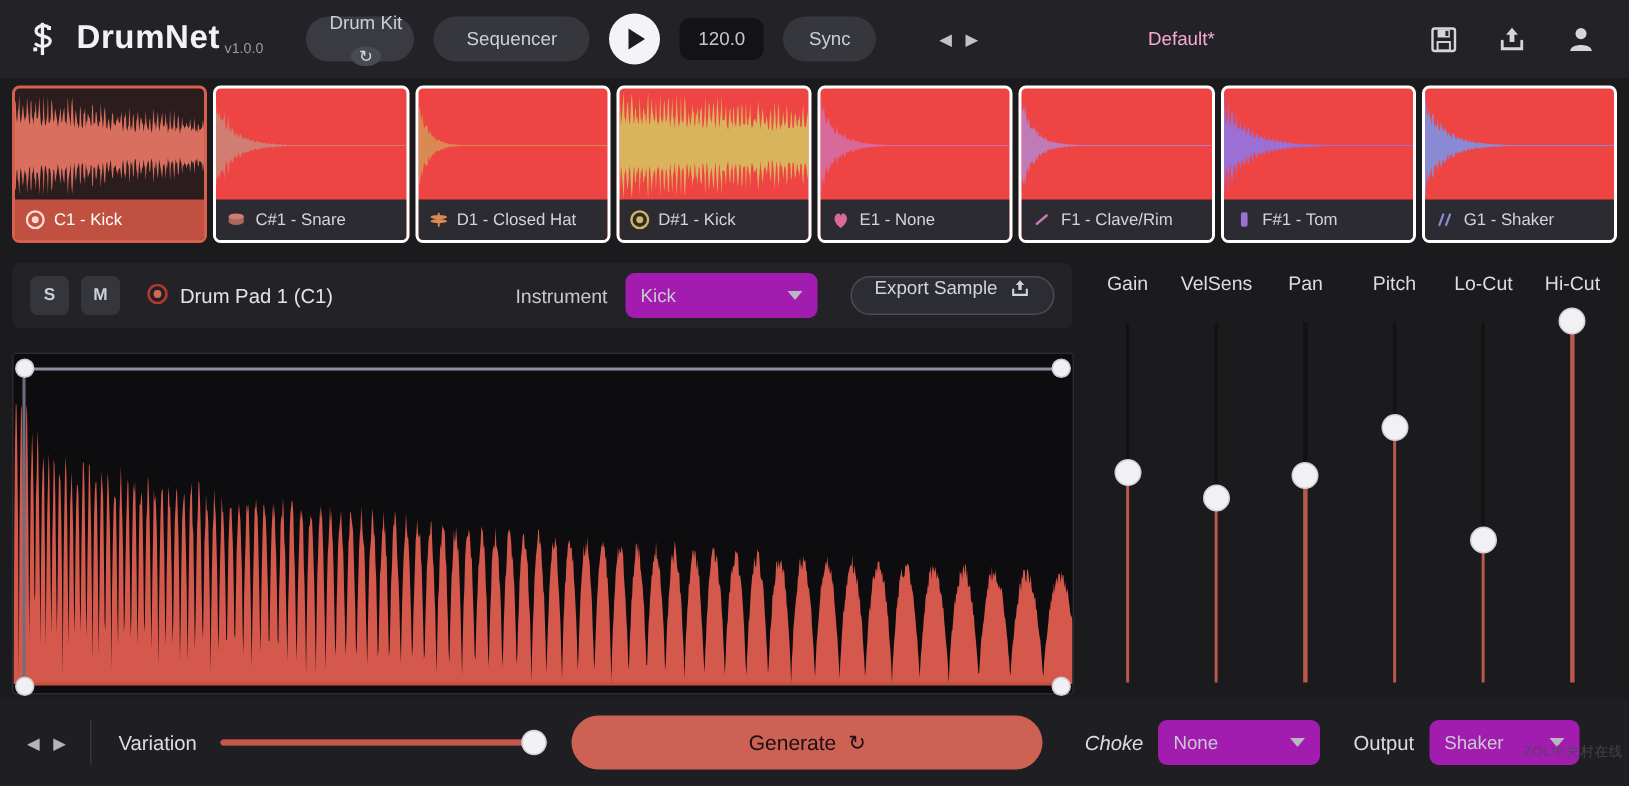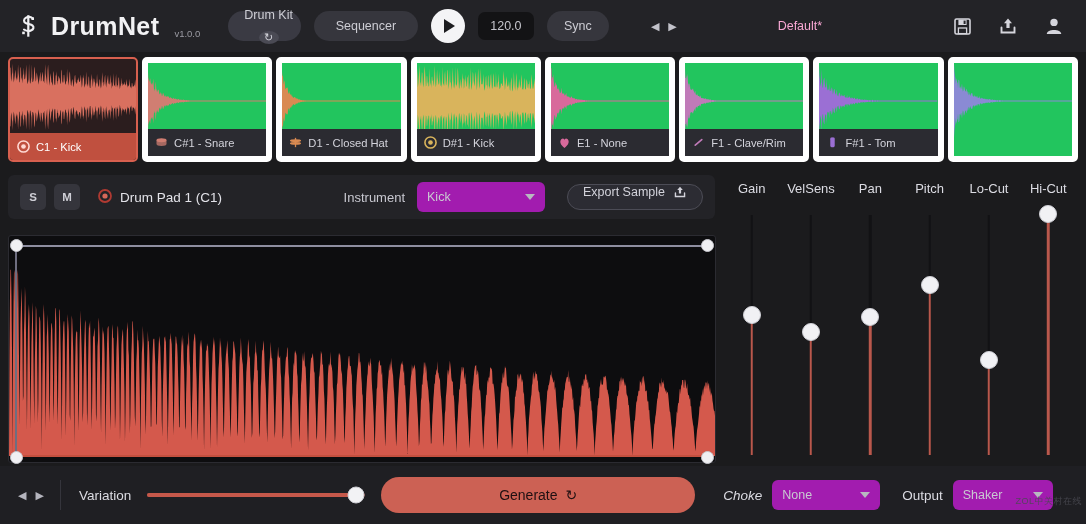--- a/index.html
+++ b/index.html
@@ -18,24 +18,24 @@
     background: #232327;
     display: flex; align-items: center;
   }
   .logo-wrap { display: flex; align-items: baseline; margin-left: 14px; }
   .logo-mark {
     width: 28px; height: 28px; margin-right: 9px;
     display: flex; align-items: center; justify-content: center;
     align-self: center;
   }
   .brand {
-    font-size: 25px; font-weight: bold; color: #f2f2f4;
+    font-size: 22px; font-weight: bold; color: #f2f2f4;
     letter-spacing: 0.4px;
   }
-  .version { font-size: 9.5px; color: #9b9ba3; margin-left: 15px; align-self: flex-end; position: relative; top: -2px; }
+  .version { font-size: 9.5px; color: #9b9ba3; margin-left: 3px; align-self: flex-end; position: relative; top: -2px; }
 
   .pill {
     height: 30px; border-radius: 16px;
     display: flex; align-items: center; justify-content: center;
     font-size: 12.5px; color: #cdcdd4;
     background: #36363d; cursor: pointer;
     padding: 0 16px; white-space: nowrap; flex-direction: column;
   }
   .pill.kit { margin-left: 28px; background: #3a3a43; padding-right: 8px; gap: 9px; }
   .pill.seq { margin-left: 13px; width: 104px; }
@@ -72,22 +72,22 @@
   .top-icons .ti { color: #d5d5dc; cursor: pointer; display: flex; }
 
   
   .pads {
     position: absolute; left: 8px; top: 57px;
     width: 1070px; height: 105px;
     display: flex; gap: 4px;
   }
   .pad {
     position: relative; width: 133px; height: 105px;
-    background: #22c55e; border-radius: 5px; overflow: hidden;
-    border: 6px solid #ffffff; cursor: pointer;
+    background: #ef4444; border-radius: 5px; overflow: hidden;
+    border: 2px solid #ffffff; cursor: pointer;
   }
   .pad.selected { border: 2px solid #d8604f; background: #2b1d1e; }
   .pad .wave { position: absolute; left: 0; top: 0; width: 100%; height: 76px; }
   .pad .label {
     position: absolute; left: 0; bottom: 0; width: 100%; height: 27px;
     display: flex; align-items: center; gap: 6px; padding-left: 7px;
     background: #2b2b31; font-size: 11.2px; color: #d4d4dc;
     white-space: nowrap; overflow: hidden;
   }
   .pad.selected .label { background: #c0503f; color: #ffffff; }
@@ -364,20 +364,29 @@
               <ellipse cx="7" cy="2.4" rx="2.4" ry="1" fill="#9b6fd4" opacity=".7"></ellipse>
             </svg>
           </span>
           <span>F#1 - Tom</span>
         </div>
       </div>
       <div class="pad">
         <div class="wave"><svg viewBox="0 0 133 76" preserveAspectRatio="none" style="width:100%;height:100%">
             <path d="M0.0,1.4 L0.5,8.0 L1.0,12.5 L1.5,21.3 L2.0,12.8 L2.5,18.0 L3.0,14.9 L3.5,20.0 L4.0,19.1 L4.5,25.4 L5.0,17.1 L5.5,16.8 L6.0,18.2 L6.5,25.3 L7.0,23.3 L7.5,24.9 L8.0,26.2 L8.5,23.5 L9.0,20.6 L9.5,25.4 L10.0,28.5 L10.5,27.6 L11.0,23.4 L11.5,23.7 L12.0,25.6 L12.5,27.9 L13.0,28.7 L13.6,26.6 L14.1,25.5 L14.6,29.5 L15.1,27.4 L15.6,30.5 L16.1,32.6 L16.6,28.7 L17.1,29.3 L17.6,31.7 L18.1,31.0 L18.6,33.3 L19.1,31.0 L19.6,29.7 L20.1,30.4 L20.6,30.2 L21.1,32.7 L21.6,33.2 L22.1,34.0 L22.6,31.5 L23.1,33.1 L23.6,33.5 L24.1,33.0 L24.6,33.9 L25.1,34.2 L25.6,33.0 L26.1,32.8 L26.6,34.8 L27.1,34.7 L27.6,34.6 L28.1,35.0 L28.6,32.8 L29.1,34.7 L29.6,35.8 L30.1,35.6 L30.6,35.4 L31.1,34.4 L31.6,35.3 L32.1,35.1 L32.6,36.2 L33.1,35.8 L33.6,35.5 L34.1,35.4 L34.6,36.0 L35.1,35.8 L35.6,36.3 L36.1,36.6 L36.6,36.1 L37.1,36.2 L37.6,36.2 L38.1,36.2 L38.6,36.4 L39.1,36.4 L39.6,36.3 L40.2,36.0 L40.7,36.3 L41.2,36.8 L41.7,37.1 L42.2,36.9 L42.7,36.3 L43.2,36.8 L43.7,36.6 L44.2,37.1 L44.7,37.1 L45.2,36.8 L45.7,37.1 L46.2,37.0 L46.7,37.0 L47.2,37.3 L47.7,37.4 L48.2,37.1 L48.7,37.1 L49.2,37.2 L49.7,37.4 L50.2,37.4 L50.7,37.3 L51.2,37.1 L51.7,37.0 L52.2,37.2 L52.7,37.5 L53.2,37.4 L53.7,37.4 L54.2,37.4 L54.7,37.3 L55.2,37.5 L55.7,37.6 L56.2,37.6 L56.7,37.6 L57.2,37.4 L57.7,37.5 L58.2,37.6 L58.7,37.6 L59.2,37.6 L59.7,37.6 L60.2,37.6 L60.7,37.6 L61.2,37.6 L61.7,37.6 L62.2,37.6 L62.7,37.6 L63.2,37.6 L63.7,37.6 L64.2,37.6 L64.7,37.6 L65.2,37.6 L65.7,37.6 L66.2,37.6 L66.8,37.6 L67.3,37.6 L67.8,37.6 L68.3,37.6 L68.8,37.6 L69.3,37.6 L69.8,37.6 L70.3,37.6 L70.8,37.6 L71.3,37.6 L71.8,37.6 L72.3,37.6 L72.8,37.6 L73.3,37.6 L73.8,37.6 L74.3,37.6 L74.8,37.6 L75.3,37.6 L75.8,37.6 L76.3,37.6 L76.8,37.6 L77.3,37.6 L77.8,37.6 L78.3,37.6 L78.8,37.6 L79.3,37.6 L79.8,37.6 L80.3,37.6 L80.8,37.6 L81.3,37.6 L81.8,37.6 L82.3,37.6 L82.8,37.6 L83.3,37.6 L83.8,37.6 L84.3,37.6 L84.8,37.6 L85.3,37.6 L85.8,37.6 L86.3,37.6 L86.8,37.6 L87.3,37.6 L87.8,37.6 L88.3,37.6 L88.8,37.6 L89.3,37.6 L89.8,37.6 L90.3,37.6 L90.8,37.6 L91.3,37.6 L91.8,37.6 L92.3,37.6 L92.8,37.6 L93.4,37.6 L93.9,37.6 L94.4,37.6 L94.9,37.6 L95.4,37.6 L95.9,37.6 L96.4,37.6 L96.9,37.6 L97.4,37.6 L97.9,37.6 L98.4,37.6 L98.9,37.6 L99.4,37.6 L99.9,37.6 L100.4,37.6 L100.9,37.6 L101.4,37.6 L101.9,37.6 L102.4,37.6 L102.9,37.6 L103.4,37.6 L103.9,37.6 L104.4,37.6 L104.9,37.6 L105.4,37.6 L105.9,37.6 L106.4,37.6 L106.9,37.6 L107.4,37.6 L107.9,37.6 L108.4,37.6 L108.9,37.6 L109.4,37.6 L109.9,37.6 L110.4,37.6 L110.9,37.6 L111.4,37.6 L111.9,37.6 L112.4,37.6 L112.9,37.6 L113.4,37.6 L113.9,37.6 L114.4,37.6 L114.9,37.6 L115.4,37.6 L115.9,37.6 L116.4,37.6 L116.9,37.6 L117.4,37.6 L117.9,37.6 L118.4,37.6 L118.9,37.6 L119.4,37.6 L120.0,37.6 L120.5,37.6 L121.0,37.6 L121.5,37.6 L122.0,37.6 L122.5,37.6 L123.0,37.6 L123.5,37.6 L124.0,37.6 L124.5,37.6 L125.0,37.6 L125.5,37.6 L126.0,37.6 L126.5,37.6 L127.0,37.6 L127.5,37.6 L128.0,37.6 L128.5,37.6 L129.0,37.6 L129.5,37.6 L130.0,37.6 L130.5,37.6 L131.0,37.6 L131.5,37.6 L132.0,37.6 L132.5,37.6 L133.0,37.6 L133.0,38.4 L132.5,38.4 L132.0,38.4 L131.5,38.4 L131.0,38.4 L130.5,38.4 L130.0,38.4 L129.5,38.4 L129.0,38.4 L128.5,38.4 L128.0,38.4 L127.5,38.4 L127.0,38.4 L126.5,38.4 L126.0,38.4 L125.5,38.4 L125.0,38.4 L124.5,38.4 L124.0,38.4 L123.5,38.4 L123.0,38.4 L122.5,38.4 L122.0,38.4 L121.5,38.4 L121.0,38.4 L120.5,38.4 L120.0,38.4 L119.4,38.4 L118.9,38.4 L118.4,38.4 L117.9,38.4 L117.4,38.4 L116.9,38.4 L116.4,38.4 L115.9,38.4 L115.4,38.4 L114.9,38.4 L114.4,38.4 L113.9,38.4 L113.4,38.4 L112.9,38.4 L112.4,38.4 L111.9,38.4 L111.4,38.4 L110.9,38.4 L110.4,38.4 L109.9,38.4 L109.4,38.4 L108.9,38.4 L108.4,38.4 L107.9,38.4 L107.4,38.4 L106.9,38.4 L106.4,38.4 L105.9,38.4 L105.4,38.4 L104.9,38.4 L104.4,38.4 L103.9,38.4 L103.4,38.4 L102.9,38.4 L102.4,38.4 L101.9,38.4 L101.4,38.4 L100.9,38.4 L100.4,38.4 L99.9,38.4 L99.4,38.4 L98.9,38.4 L98.4,38.4 L97.9,38.4 L97.4,38.4 L96.9,38.4 L96.4,38.4 L95.9,38.4 L95.4,38.4 L94.9,38.4 L94.4,38.4 L93.9,38.4 L93.4,38.4 L92.8,38.4 L92.3,38.4 L91.8,38.4 L91.3,38.4 L90.8,38.4 L90.3,38.4 L89.8,38.4 L89.3,38.4 L88.8,38.4 L88.3,38.4 L87.8,38.4 L87.3,38.4 L86.8,38.4 L86.3,38.4 L85.8,38.4 L85.3,38.4 L84.8,38.4 L84.3,38.4 L83.8,38.4 L83.3,38.4 L82.8,38.4 L82.3,38.4 L81.8,38.4 L81.3,38.4 L80.8,38.4 L80.3,38.4 L79.8,38.4 L79.3,38.4 L78.8,38.4 L78.3,38.4 L77.8,38.4 L77.3,38.4 L76.8,38.4 L76.3,38.4 L75.8,38.4 L75.3,38.4 L74.8,38.4 L74.3,38.4 L73.8,38.4 L73.3,38.4 L72.8,38.4 L72.3,38.4 L71.8,38.4 L71.3,38.4 L70.8,38.4 L70.3,38.4 L69.8,38.4 L69.3,38.4 L68.8,38.4 L68.3,38.4 L67.8,38.4 L67.3,38.4 L66.8,38.4 L66.2,38.4 L65.7,38.4 L65.2,38.4 L64.7,38.4 L64.2,38.4 L63.7,38.4 L63.2,38.4 L62.7,38.4 L62.2,38.4 L61.7,38.4 L61.2,38.4 L60.7,38.4 L60.2,38.4 L59.7,38.4 L59.2,38.4 L58.7,38.4 L58.2,38.4 L57.7,38.5 L57.2,38.6 L56.7,38.4 L56.2,38.4 L55.7,38.4 L55.2,38.5 L54.7,38.7 L54.2,38.6 L53.7,38.6 L53.2,38.6 L52.7,38.5 L52.2,38.8 L51.7,39.0 L51.2,38.9 L50.7,38.7 L50.2,38.6 L49.7,38.6 L49.2,38.8 L48.7,38.9 L48.2,38.9 L47.7,38.6 L47.2,38.7 L46.7,39.0 L46.2,39.0 L45.7,38.9 L45.2,39.2 L44.7,38.9 L44.2,38.9 L43.7,39.4 L43.2,39.2 L42.7,39.7 L42.2,39.1 L41.7,38.9 L41.2,39.2 L40.7,39.7 L40.2,40.0 L39.6,39.7 L39.1,39.6 L38.6,39.6 L38.1,39.8 L37.6,39.8 L37.1,39.8 L36.6,39.9 L36.1,39.4 L35.6,39.7 L35.1,40.2 L34.6,40.0 L34.1,40.6 L33.6,40.5 L33.1,40.2 L32.6,39.8 L32.1,40.9 L31.6,40.7 L31.1,41.6 L30.6,40.6 L30.1,40.4 L29.6,40.2 L29.1,41.3 L28.6,43.2 L28.1,41.0 L27.6,41.4 L27.1,41.3 L26.6,41.2 L26.1,43.2 L25.6,43.0 L25.1,41.8 L24.6,42.1 L24.1,43.0 L23.6,42.5 L23.1,42.9 L22.6,44.5 L22.1,42.0 L21.6,42.8 L21.1,43.3 L20.6,45.8 L20.1,45.6 L19.6,46.3 L19.1,45.0 L18.6,42.7 L18.1,45.0 L17.6,44.3 L17.1,46.7 L16.6,47.3 L16.1,43.4 L15.6,45.5 L15.1,48.6 L14.6,46.5 L14.1,50.5 L13.6,49.4 L13.0,47.3 L12.5,48.1 L12.0,50.4 L11.5,52.3 L11.0,52.6 L10.5,48.4 L10.0,47.5 L9.5,50.6 L9.0,55.4 L8.5,52.5 L8.0,49.8 L7.5,51.1 L7.0,52.7 L6.5,50.7 L6.0,57.8 L5.5,59.2 L5.0,58.9 L4.5,50.6 L4.0,56.9 L3.5,56.0 L3.0,61.1 L2.5,58.0 L2.0,63.2 L1.5,54.7 L1.0,63.5 L0.5,68.0 L0.0,74.6 Z" fill="#8a8ad4"></path>
           </svg></div>
+        <div class="label">
+          <span class="pi">
+            <svg width="13" height="13" viewBox="0 0 14 14">
+              <rect x="3.4" y="2.2" width="1.6" height="9.6" rx="0.8" fill="#8a8ad4" transform="rotate(20 4.2 7)"></rect>
+              <rect x="8.2" y="2.2" width="1.6" height="9.6" rx="0.8" fill="#8a8ad4" transform="rotate(20 9 7)"></rect>
+            </svg>
+          </span>
+          <span>G1 - Shaker</span>
+        </div>
       </div>
     </div>
 
   <div class="ctrlrow">
     <div class="sm-btn">
       <span>S</span>
     </div>
     <div class="sm-btn">
       <span>M</span>
     </div>

